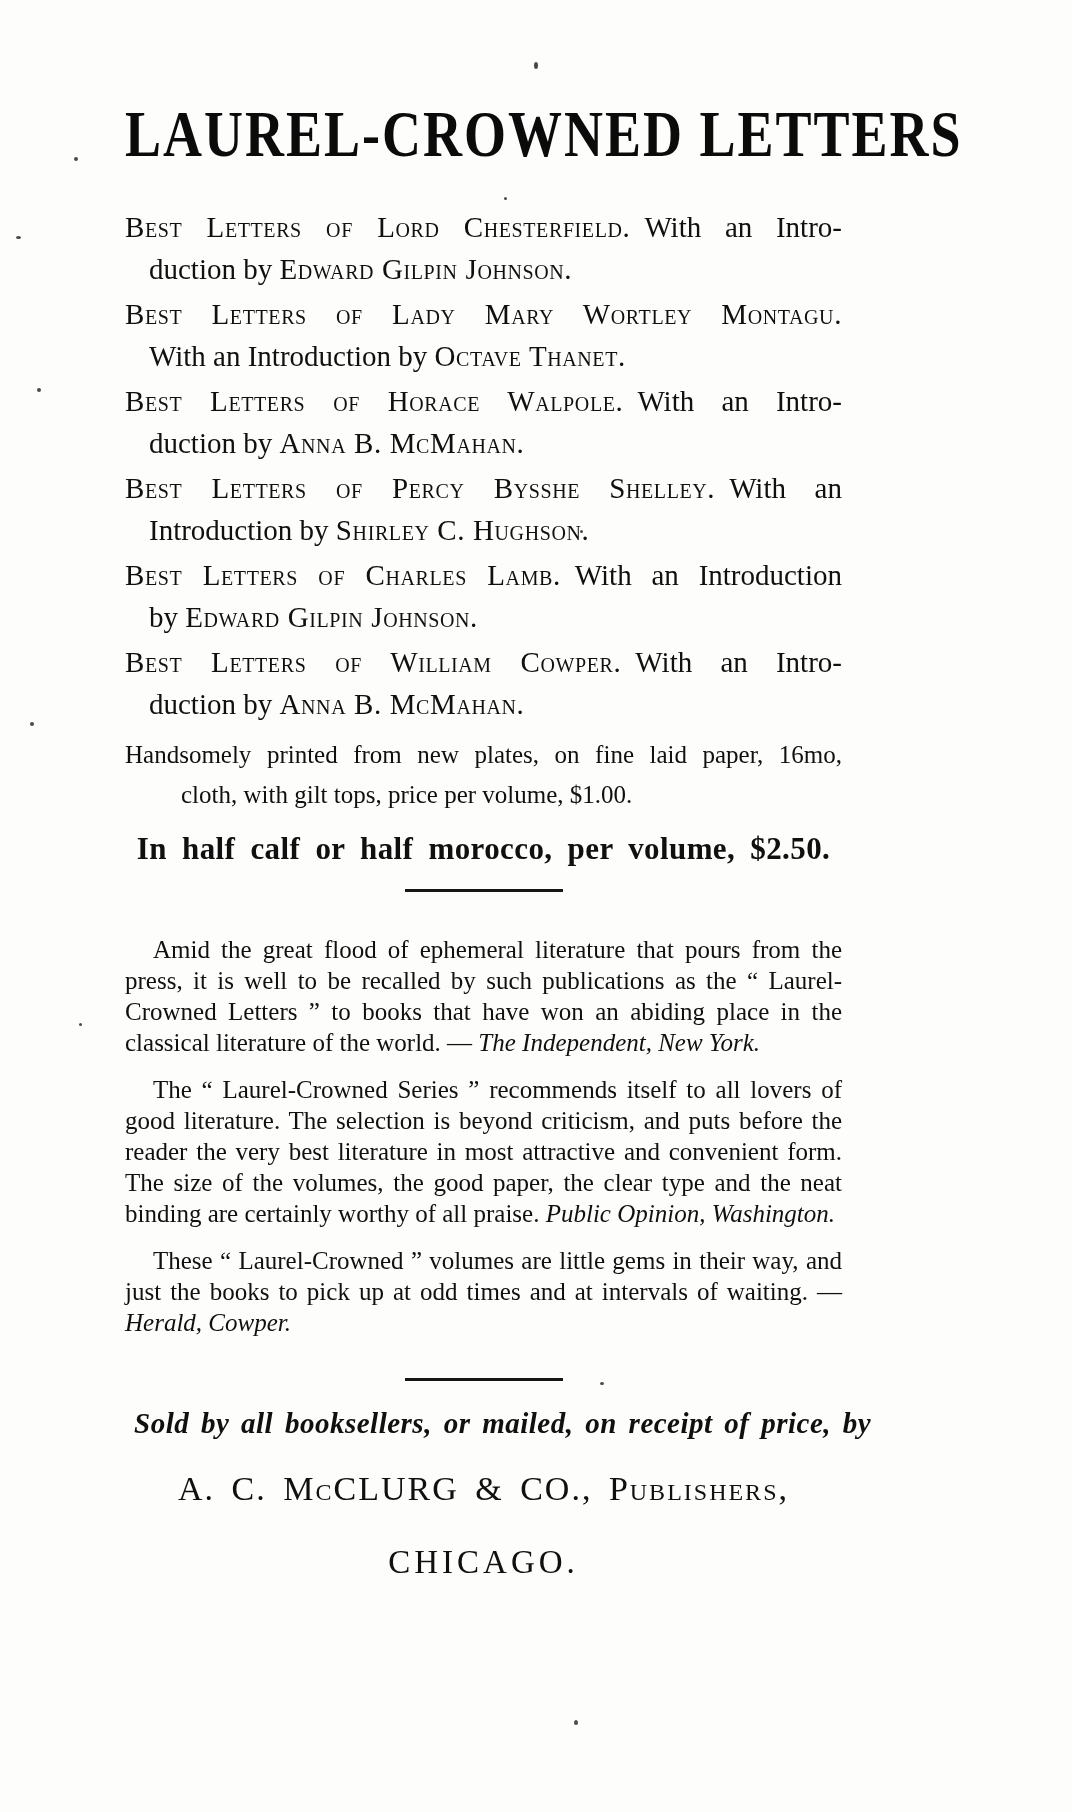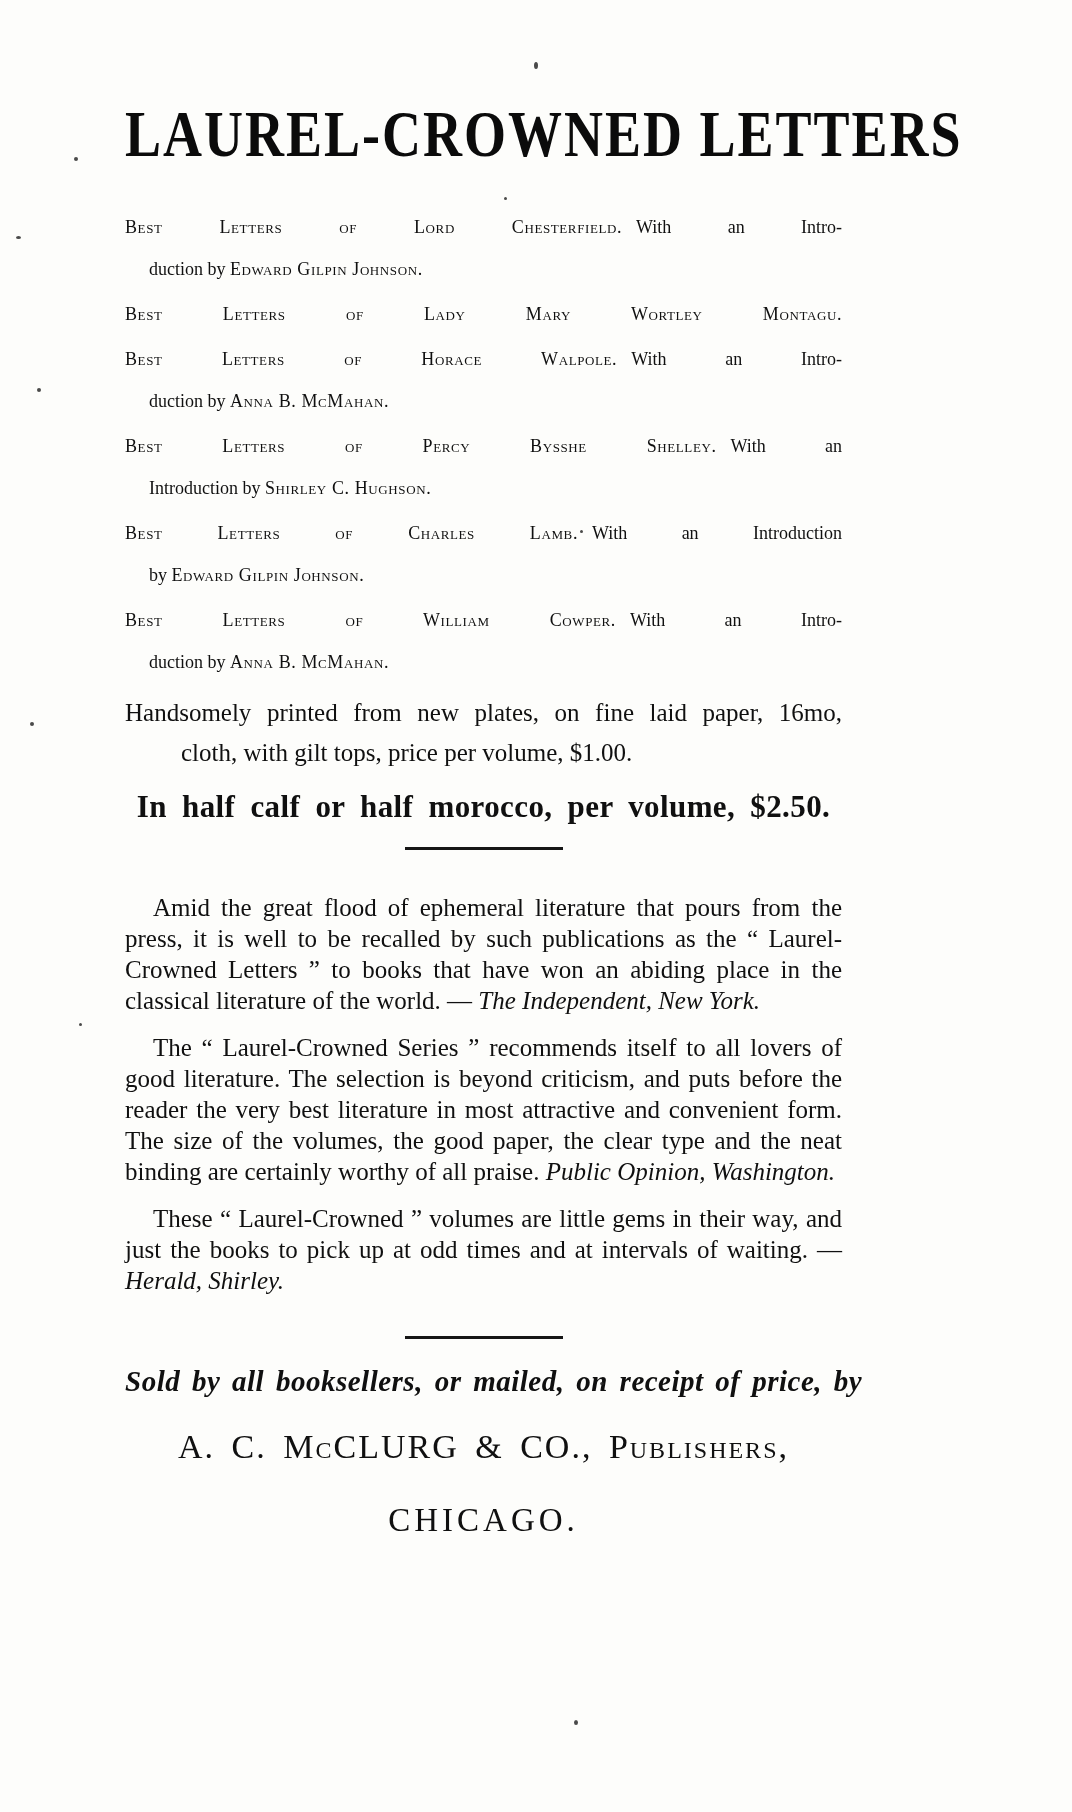--- a/index.html
+++ b/index.html
@@ -19,21 +19,21 @@
     font-size:54px;
     font-weight:bold;
     letter-spacing:2px;
     white-space:nowrap;
     transform:scaleY(1.22);
     transform-origin:center top;
     color:#0b0b0b;
   }
 
   .entries { margin-top:48px; }
-  .entry { font-size:18px; line-height:42px; margin-bottom:3px; }
+  .entry { font-size:29px; line-height:42px; margin-bottom:3px; }
   .line.l1 { text-align:justify; text-align-last:justify; }
   .line.l2 { margin-left:24px; }
   .l1 .seg + .seg { margin-left:14px; }
   .seg.sc { font-variant:small-caps; letter-spacing:0.6px; }
   .seg.rm { }
   .seg.it { font-style:italic; }
 
   .pricing { margin-top:10px; font-size:25px; line-height:40px; }
   .pricing .line.l1 { text-align:justify; text-align-last:justify; }
   .pricing .line.l2 { margin-left:56px; }
@@ -62,20 +62,21 @@
 
   .sold-by {
     margin-top:26px;
     text-align:center;
     font-size:29px;
     font-style:italic;
     font-weight:bold;
     letter-spacing:0.5px;
     word-spacing:4px;
     white-space:nowrap;
+    margin-left:9px;
   }
   .publisher {
     margin-top:30px;
     text-align:center;
     font-size:34px;
     font-variant:small-caps;
     letter-spacing:2px;
     word-spacing:6px;
     white-space:nowrap;
   }
@@ -105,20 +106,21 @@
 
   <div class="title">LAUREL-CROWNED LETTERS</div>
 
   <div class="entries">
       <div class="entry">
         <div class="line l1"><span class="seg sc">Best Letters of Lord Chesterfield.</span><span class="seg rm">With an Intro-</span></div>
         <div class="line l2"><span class="seg rm">duction by </span><span class="seg sc">Edward Gilpin Johnson.</span></div>
       </div>
       <div class="entry">
         <div class="line l1"><span class="seg sc">Best Letters of Lady Mary Wortley Montagu.</span></div>
+        <div class="line l2"><span class="seg rm">With an Introduction by </span><span class="seg sc">Octave Thanet.</span></div>
       </div>
       <div class="entry">
         <div class="line l1"><span class="seg sc">Best Letters of Horace Walpole.</span><span class="seg rm">With an Intro-</span></div>
         <div class="line l2"><span class="seg rm">duction by </span><span class="seg sc">Anna B. McMahan.</span></div>
       </div>
       <div class="entry">
         <div class="line l1"><span class="seg sc">Best Letters of Percy Bysshe Shelley.</span><span class="seg rm">With an</span></div>
         <div class="line l2"><span class="seg rm">Introduction by </span><span class="seg sc">Shirley C. Hughson.</span></div>
       </div>
       <div class="entry">
@@ -136,21 +138,21 @@
       <div class="line l2"><span class="seg rm">cloth, with gilt tops, price per volume, $1.00.</span></div>
     </div>
 
   <div class="half-calf">In half calf or half morocco, per volume, $2.50.</div>
 
   <div class="rule rule-1"></div>
 
   <div class="reviews">
       <p class="review"><span class="seg rm">Amid the great flood of ephemeral literature that pours from the press, it is well to be recalled by such publications as the “ Laurel-Crowned Letters ” to books that have won an abiding place in the classical literature of the world. — </span><span class="seg it">The Independent, New York.</span></p>
       <p class="review"><span class="seg rm">The “ Laurel-Crowned Series ” recommends itself to all lovers of good literature.  The selection is beyond criticism, and puts before the reader the very best literature in most attractive and convenient form.  The size of the volumes, the good paper, the clear type and the neat binding are certainly worthy of all praise. </span><span class="seg it">Public Opinion, Washington.</span></p>
-      <p class="review"><span class="seg rm">These “ Laurel-Crowned ” volumes are little gems in their way, and just the books to pick up at odd times and at intervals of waiting. — </span><span class="seg it">Herald, Shirley.</span></p>
+      <p class="review"><span class="seg rm">These “ Laurel-Crowned ” volumes are little gems in their way, and just the books to pick up at odd times and at intervals of waiting. — </span><span class="seg it">Herald, Cowper.</span></p>
     </div>
 
   <div class="rule rule-2"></div>
 
   <div class="sold-by">Sold by all booksellers, or mailed, on receipt of price, by</div>
 
   <div class="publisher">A. C. McCLURG &amp; CO., Publishers,</div>
 
   <div class="city">CHICAGO.</div>
 

